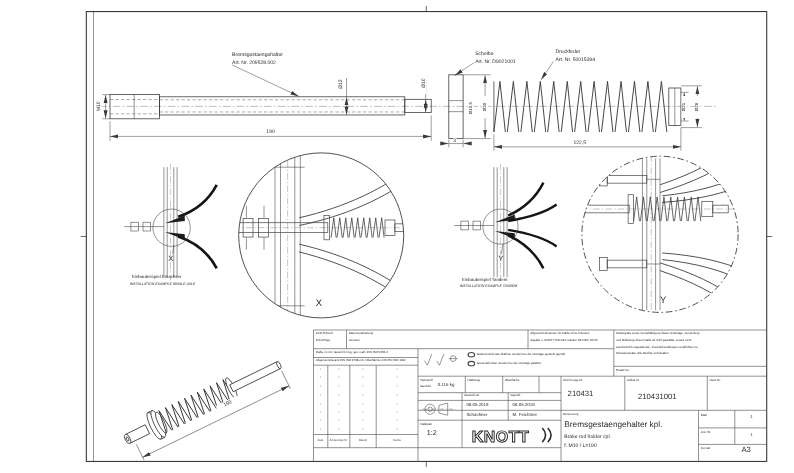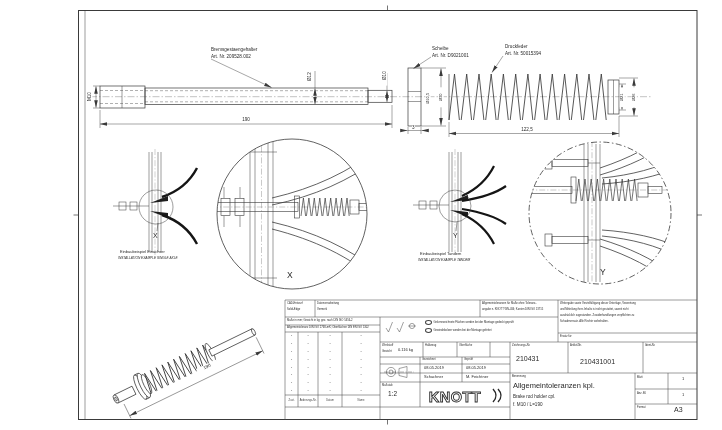--- a/index.html
+++ b/index.html
@@ -304,21 +304,21 @@
 <div class="t s27" style="left:382px;top:383.5px">Maßstab</div>
 <div class="t s6" style="left:388px;top:390px">1:2</div>
 
 <div class="t s27" style="left:512px;top:343.5px">Zeichnungs-Nr.</div>
 <div class="t s7" style="left:516px;top:355px">210431</div>
 <div class="t s27" style="left:570px;top:343.5px">Artikel-Nr.</div>
 <div class="t s7" style="left:580px;top:358px">210431001</div>
 <div class="t s27" style="left:645px;top:343.5px">Ident-Nr.</div>
 
 <div class="t s27" style="left:512px;top:374.5px">Benennung</div>
-<div class="t s75" style="left:513px;top:382px">Allgemeintoleranzen kpl.</div>
+<div class="t s75" style="left:513px;top:382px">Bremsgestaengehalter kpl.</div>
 <div class="t s45" style="left:513px;top:394px">Brake rod holder cpl.</div>
 <div class="t s45" style="left:513px;top:401.5px">f. M10 / L=190</div>
 
 <div class="t s27" style="left:637px;top:376px">Blatt</div>
 <div class="t s4" style="left:682px;top:377px">1</div>
 <div class="t s27" style="left:637px;top:392px">Anz. Bl.</div>
 <div class="t s4" style="left:682px;top:392.5px">1</div>
 <div class="t s27" style="left:637px;top:405.5px">Format</div>
 <div class="t s7" style="left:674px;top:406px">A3</div>
 

